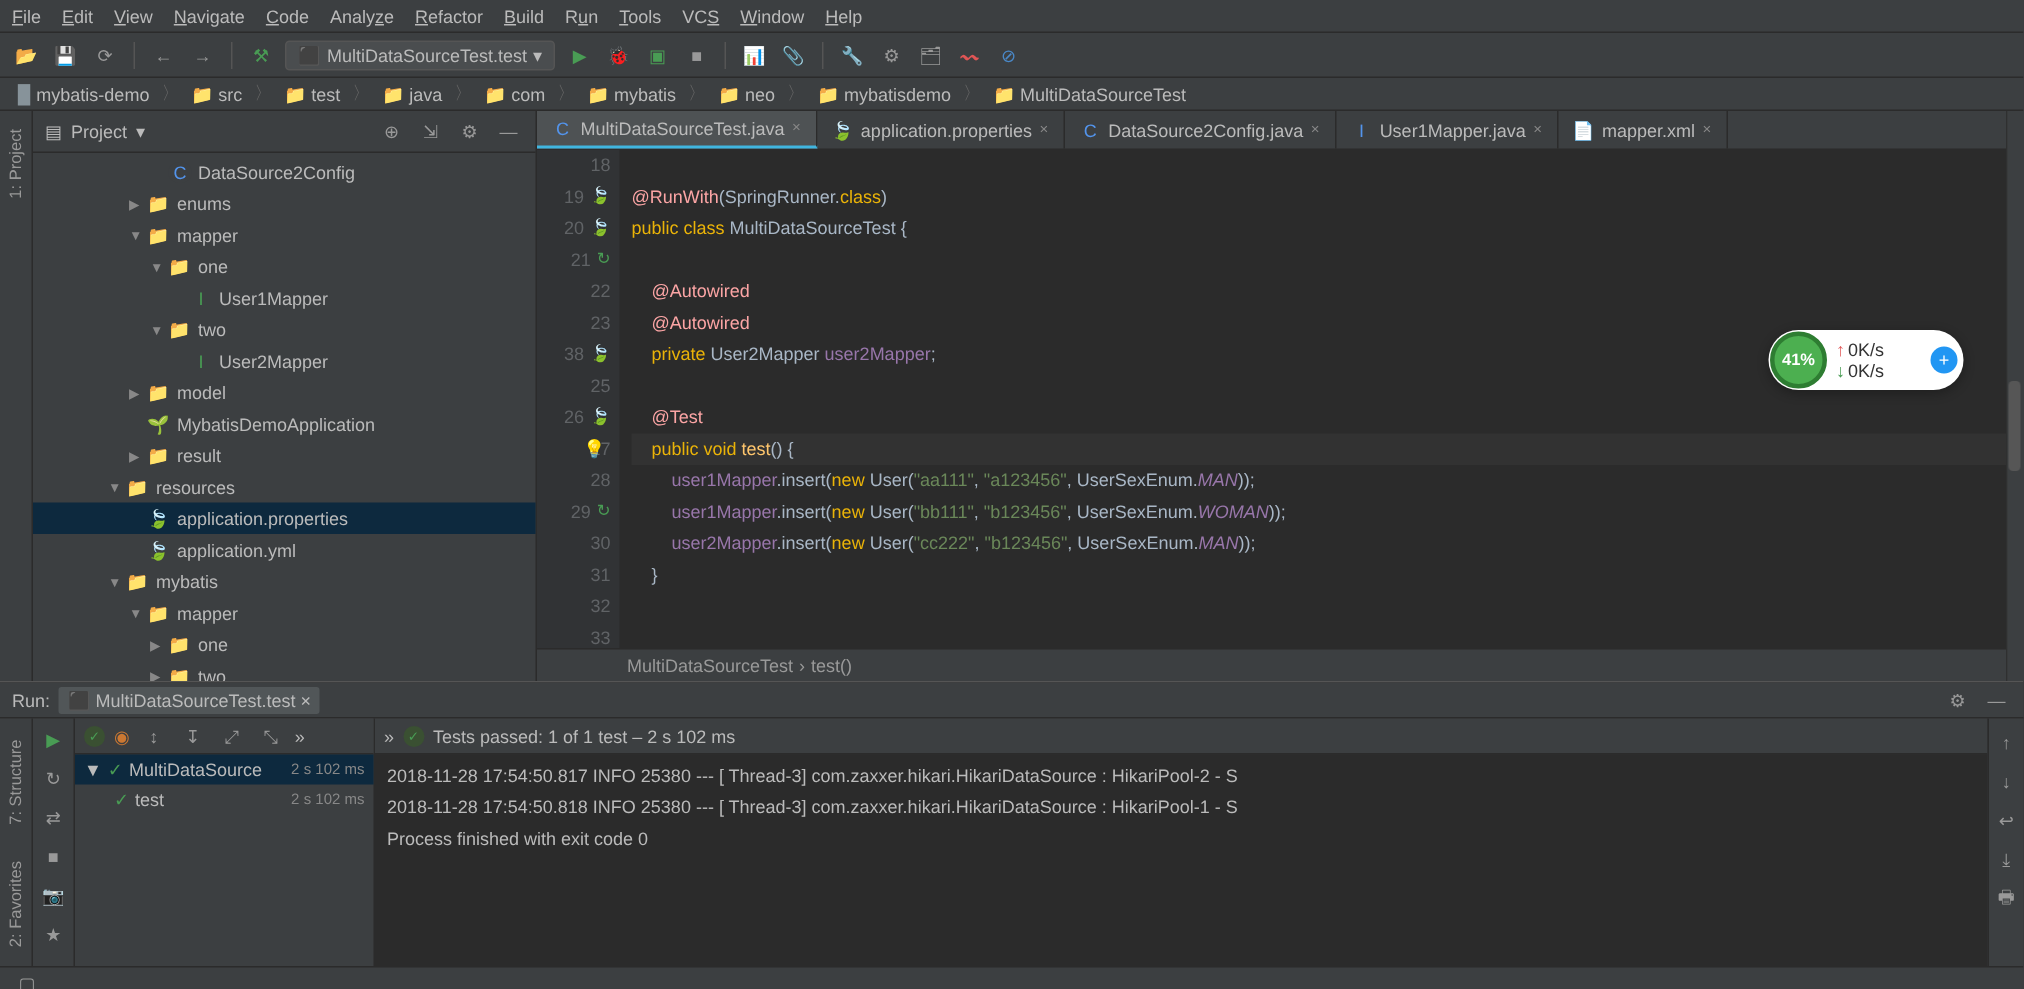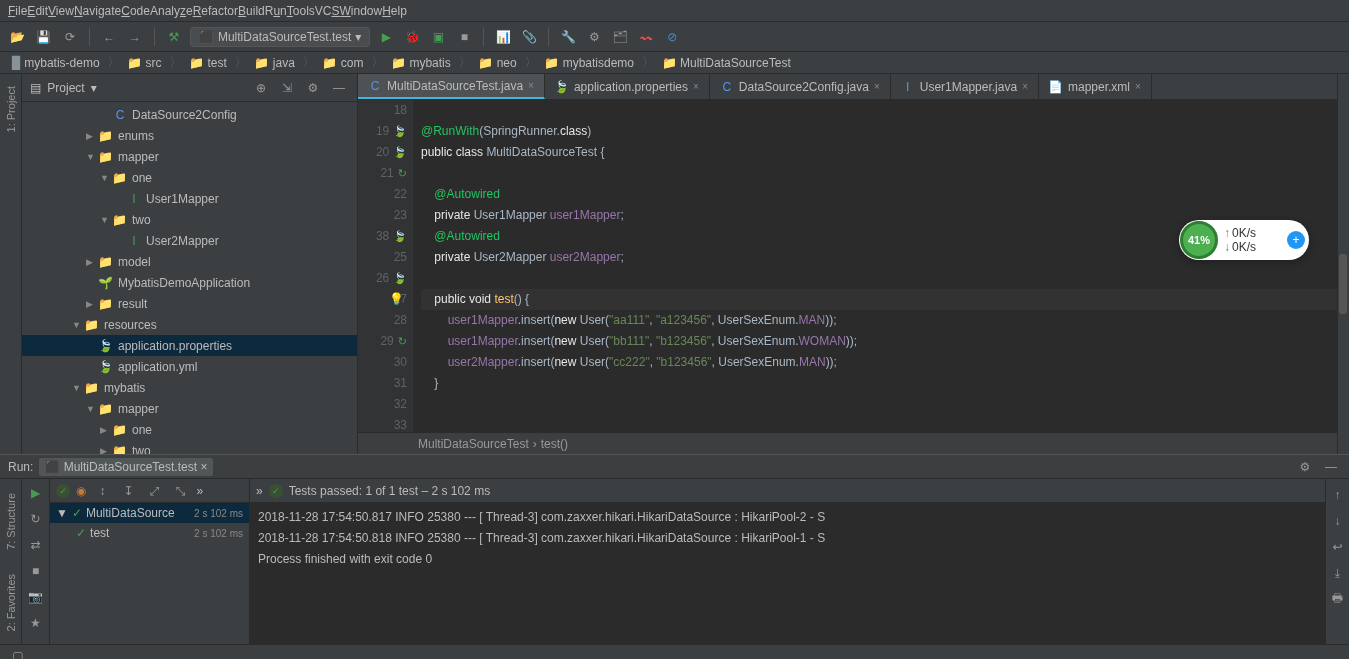--- a/index.html
+++ b/index.html
@@ -1,17 +1,17 @@
 <!DOCTYPE html>
 <html><head>
 <meta charset="utf-8">
 <style>
 *{margin:0;padding:0;box-sizing:border-box;font-family:"Segoe UI",Arial,sans-serif;font-size:12px}
 body{background:#3c3f41;color:#bbb;width:1349px;height:659px;overflow:hidden;position:relative}
-.menubar{height:22px;background:#3c3f41;display:flex;align-items:center;padding:0 8px;border-bottom:1px solid #2b2b2b}
+.menubar{height:22px;background:#3c3f41;display:flex;align-items:center;padding:0 8px;gap:14px;border-bottom:1px solid #2b2b2b}
 .menubar span{color:#bbb;cursor:pointer}
 .menubar span u{text-decoration:underline}
 .toolbar{height:30px;background:#3c3f41;display:flex;align-items:center;padding:0 8px;gap:6px;border-bottom:1px solid #2b2b2b}
 .tb-icon{width:20px;height:20px;display:flex;align-items:center;justify-content:center;color:#999;cursor:pointer}
 .tb-sep{width:1px;height:18px;background:#555;margin:0 3px}
 .run-config{background:#4a4d4f;border:1px solid #555;border-radius:3px;padding:2px 8px;display:flex;align-items:center;gap:4px;color:#bbb}
 .breadcrumb{height:22px;background:#3c3f41;display:flex;align-items:center;padding:0 8px;gap:2px;border-bottom:1px solid #2b2b2b}
 .bc-item{display:flex;align-items:center;gap:3px;color:#bbb;padding:0 4px;cursor:pointer}
 .bc-arrow{color:#666;margin:0 2px}
 .main{display:flex;height:380px}
@@ -31,27 +31,27 @@
 .tab{display:flex;align-items:center;gap:5px;padding:0 10px;color:#bbb;cursor:pointer;border-right:1px solid #2b2b2b}
 .tab.active{background:#4e5254;border-bottom:2px solid #40b6e0}
 .tab-close{color:#888;font-size:10px}
 .code{flex:1;display:flex;font-family:Consolas,monospace;font-size:13px;line-height:21px;overflow:hidden}
 .gutter{width:55px;background:#313335;color:#606366;padding:0 6px}
 .gutter-row{height:21px;display:flex;justify-content:flex-end;align-items:center;gap:4px}
 .gut-icon{font-size:11px}
 .code-area{flex:1;padding-left:8px;position:relative}
 .code-line{height:21px;white-space:pre}
 .code-line.cur{background:#323232}
-.k-orange{color:#e5e5e5}
+.k-orange{color:#eab308}
 .k-yellow{color:#ffc66d}
-.k-olive{color:#22c55e}
+.k-olive{color:#fca5a5}
 .k-green{color:#6a8759}
 .k-purple{color:#9876aa}
 .k-gray{color:#a9b7c6}
-.k-it{color:#9876aa}
+.k-it{font-style:italic;color:#9876aa}
 .bulb{position:absolute;left:-24px;color:#ffc66d}
 .editor-bc{height:22px;background:#3c3f41;border-top:1px solid #2b2b2b;display:flex;align-items:center;padding-left:60px;gap:4px;color:#999;font-size:11px}
 .run-panel{height:190px;background:#2b2b2b;border-top:1px solid #555;display:flex;flex-direction:column}
 .run-header{height:24px;background:#3c3f41;display:flex;align-items:center;padding:0 8px;gap:6px;border-bottom:1px solid #2b2b2b}
 .run-header .spacer{flex:1}
 .run-body{flex:1;display:flex}
 .run-left-gutter{width:22px;background:#3c3f41;border-right:1px solid #2b2b2b;display:flex;flex-direction:column;align-items:center;gap:8px;padding-top:6px}
 .run-toolbar{width:28px;background:#3c3f41;border-right:1px solid #2b2b2b;display:flex;flex-direction:column;align-items:center;gap:6px;padding-top:4px}
 .test-tree{width:200px;background:#3c3f41;border-right:1px solid #2b2b2b}
 .test-bar{height:24px;background:#3c3f41;display:flex;align-items:center;padding:0 6px;gap:6px;border-bottom:1px solid #2b2b2b}
@@ -345,24 +345,24 @@
           <div class="gutter-row">
             <span>33</span>
           </div>
         </div>
       <div class="code-area" id="codearea">
           <div class="code-line"></div>
           <div class="code-line"><span class="k-olive">@RunWith</span><span class="k-gray">(SpringRunner.</span><span class="k-orange">class</span><span class="k-gray">)</span></div>
           <div class="code-line"><span class="k-orange">public class </span><span class="k-gray">MultiDataSourceTest {</span></div>
           <div class="code-line"></div>
           <div class="code-line">    <span class="k-olive">@Autowired</span></div>
-          <div class="code-line">    <span class="k-orange">private </span><span class="k-gray">User1Mapper </span><span class="k-purple">user1Mapper</span><span class="k-gray">;</span></div>
           <div class="code-line">    <span class="k-olive">@Autowired</span></div>
           <div class="code-line">    <span class="k-orange">private </span><span class="k-gray">User2Mapper </span><span class="k-purple">user2Mapper</span><span class="k-gray">;</span></div>
           <div class="code-line"></div>
+          <div class="code-line">    <span class="k-olive">@Test</span></div>
           <div class="code-line cur"><span class="bulb">💡</span>    <span class="k-orange">public void </span><span class="k-yellow">test</span><span class="k-gray">() {</span></div>
           <div class="code-line">        <span class="k-purple">user1Mapper</span><span class="k-gray">.insert(</span><span class="k-orange">new </span><span class="k-gray">User(</span><span class="k-green">"aa111"</span><span class="k-gray">, </span><span class="k-green">"a123456"</span><span class="k-gray">, UserSexEnum.</span><span class="k-it">MAN</span><span class="k-gray">));</span></div>
           <div class="code-line">        <span class="k-purple">user1Mapper</span><span class="k-gray">.insert(</span><span class="k-orange">new </span><span class="k-gray">User(</span><span class="k-green">"bb111"</span><span class="k-gray">, </span><span class="k-green">"b123456"</span><span class="k-gray">, UserSexEnum.</span><span class="k-it">WOMAN</span><span class="k-gray">));</span></div>
           <div class="code-line">        <span class="k-purple">user2Mapper</span><span class="k-gray">.insert(</span><span class="k-orange">new </span><span class="k-gray">User(</span><span class="k-green">"cc222"</span><span class="k-gray">, </span><span class="k-green">"b123456"</span><span class="k-gray">, UserSexEnum.</span><span class="k-it">MAN</span><span class="k-gray">));</span></div>
           <div class="code-line">    <span class="k-gray">}</span></div>
         </div>
     </div>
     <div class="editor-bc">
       <span>MultiDataSourceTest</span>
       <span>›</span>

